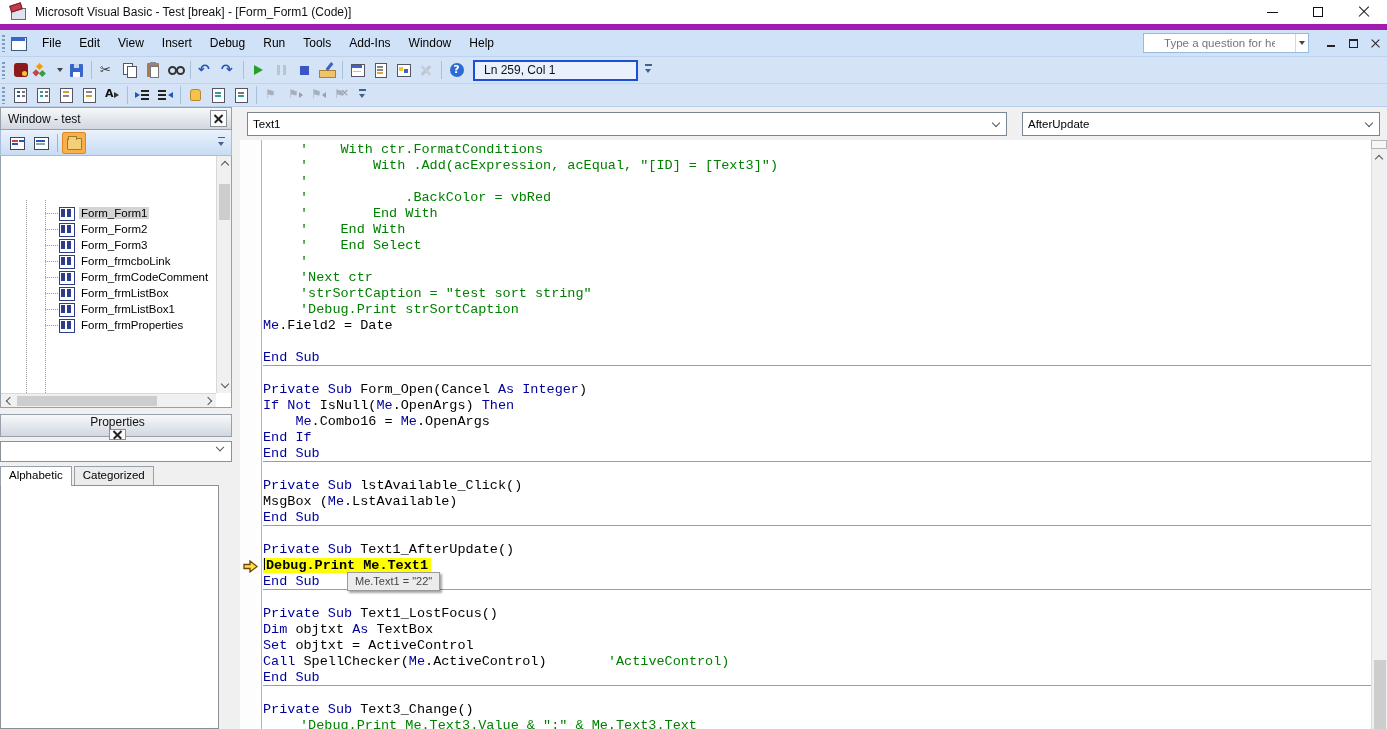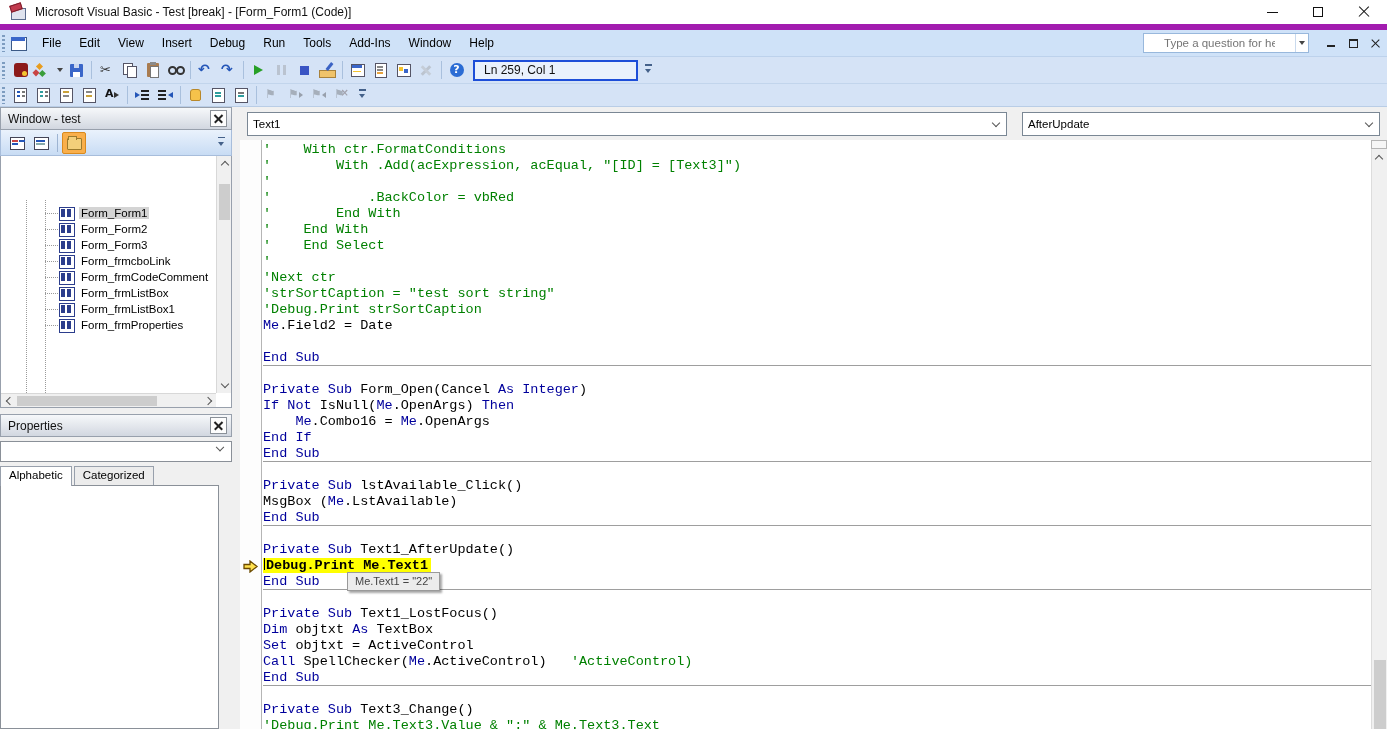--- a/index.html
+++ b/index.html
@@ -171,21 +171,21 @@
   .tree-label.selected { background:#d4d4d4; }
   .vscroll { position:absolute; right:0; top:0; width:15px; bottom:14px; background:#f0f0f0; border-left:1px solid #d8d8d8; }
   .hscroll { position:absolute; left:0; bottom:0; right:15px; height:14px; background:#f0f0f0; border-top:1px solid #d8d8d8; }
   .sb-btn { position:absolute; display:flex; align-items:center; justify-content:center; }
   .chev { width:6px; height:6px; border-right:1.6px solid #555; border-bottom:1.6px solid #555; }
   .chev.up { transform:rotate(-135deg); margin-top:3px; } .chev.down { transform:rotate(45deg); margin-bottom:3px; }
   .chev.left { transform:rotate(135deg); margin-left:3px; } .chev.right { transform:rotate(-45deg); margin-right:3px; }
   .sb-thumb { position:absolute; background:#cdcdcd; }
 
   #properties-panel { position:absolute; left:0; top:301px; width:232px; bottom:0; }
-  #properties-header { position:absolute; left:0; top:6px; width:232px; }
+  #properties-header { position:absolute; left:0; top:6px; width:232px;flex-direction:column; }
   .prop-combo { position:absolute; left:0px; top:33px; width:232px; height:21px; background:#fff; border:1px solid #8a9098;
     display:flex; align-items:center; }
   .prop-combo .chev { margin-left:auto; margin-right:8px; transform:rotate(45deg) translate(-2px,-2px); }
   .tabs { position:absolute; left:0; top:58px; height:19px; display:flex; }
   .tab { padding:2px 8px 3px; font-size:11.5px; border:1px solid #98a0ac; background:#ececec; margin-right:2px; border-bottom:none; }
   .tab.active { background:#fff; position:relative; z-index:2; height:20px; }
   .prop-list { position:absolute; left:0; top:77px; width:219px; bottom:0; background:#fff; border:1px solid #8a9098; }
 
   
   .code-window { position:absolute; left:240px; top:107px; right:0; bottom:0; background:#f0f0f0; }
@@ -195,21 +195,21 @@
   .combo .chev { margin-right:7px; }
   #combo-object { left:7px; width:760px; }
   #combo-event { left:782px; width:358px; }
   .code-body { position:absolute; left:0; top:33px; right:0; bottom:0; background:#fff; }
   .code-margin { position:absolute; left:0; top:0; bottom:0; width:22px; background:#fdfdfd; border-right:1px solid #b5b5b5; }
   .code-lines { position:absolute; left:23px; top:0; right:16px; bottom:0; padding-top:2px; overflow:hidden;
     font-family:"Liberation Mono","DejaVu Sans Mono",monospace; font-size:13.5px; line-height:16px; white-space:pre; }
   .code-line { height:16px; }
   .code-line.psep { border-bottom:1px solid #9e9e9e; }
   .tok-k { color:var(--keyword,#00009c); }
-  .tok-c { color:var(--comment,#008000); }
+  .tok-c { color:var(--comment,#008000);padding-left:37px; }
   .tok-n { color:var(--code_text,#000); }
   .hl-chip { background:var(--execution_highlight,#ffff00); font-weight:bold; color:#000; padding:0 3px 0 1px; }
   .caret-bar { display:inline-block; width:1px; height:12px; background:#000; vertical-align:-1px; margin-right:1px; }
   .exec-arrow { position:absolute; left:3px; width:16px; height:13px; }
   .code-tooltip { position:absolute; background:#ececec; border:1px solid #9a9a9a; box-shadow:2px 2px 2px rgba(0,0,0,.35);
     font-size:11px; color:#444; padding:2px 7px 3px; white-space:nowrap; }
   .code-vscroll { position:absolute; right:0; top:0; width:16px; bottom:0; background:#f0f0f0; border-left:1px solid #dcdcdc; }
   .split-box { position:absolute; right:0; top:0; width:16px; height:9px; background:#f6f6f6; border:1px solid #b5b5b5; }
   .code-sb-up { position:absolute; right:0; top:9px; width:16px; height:16px; display:flex; align-items:center; justify-content:center; }
 </style>

